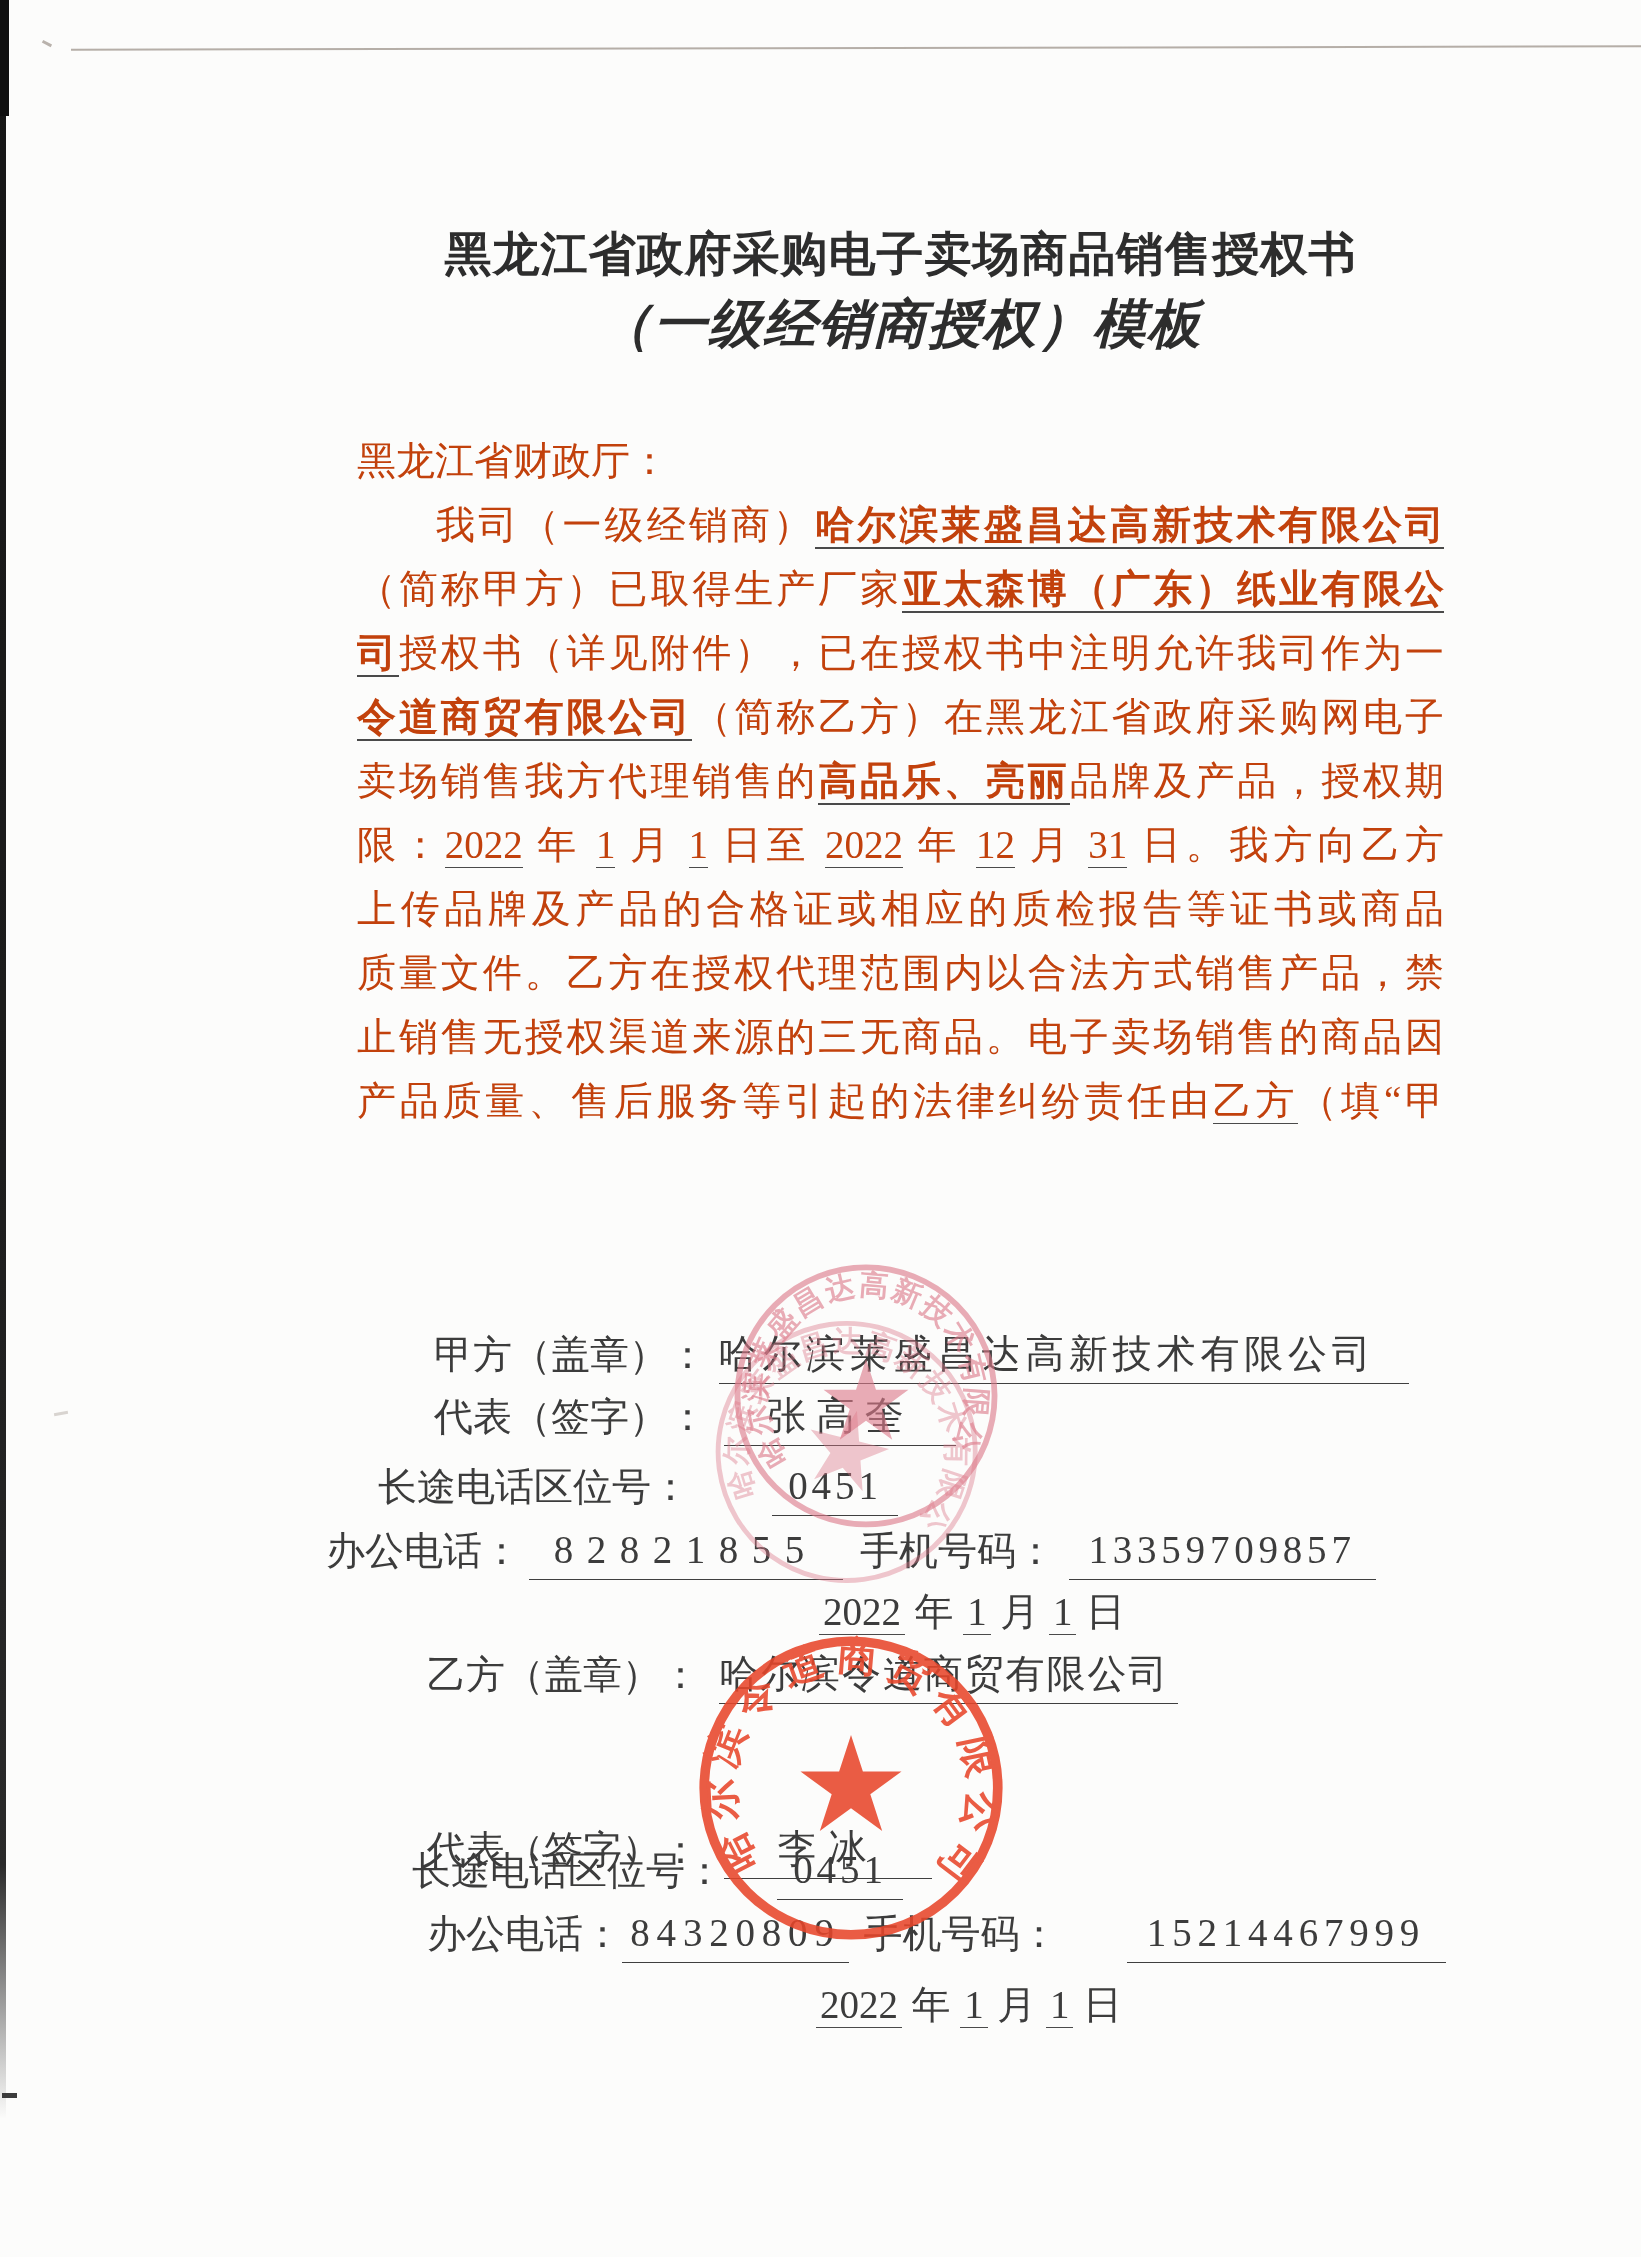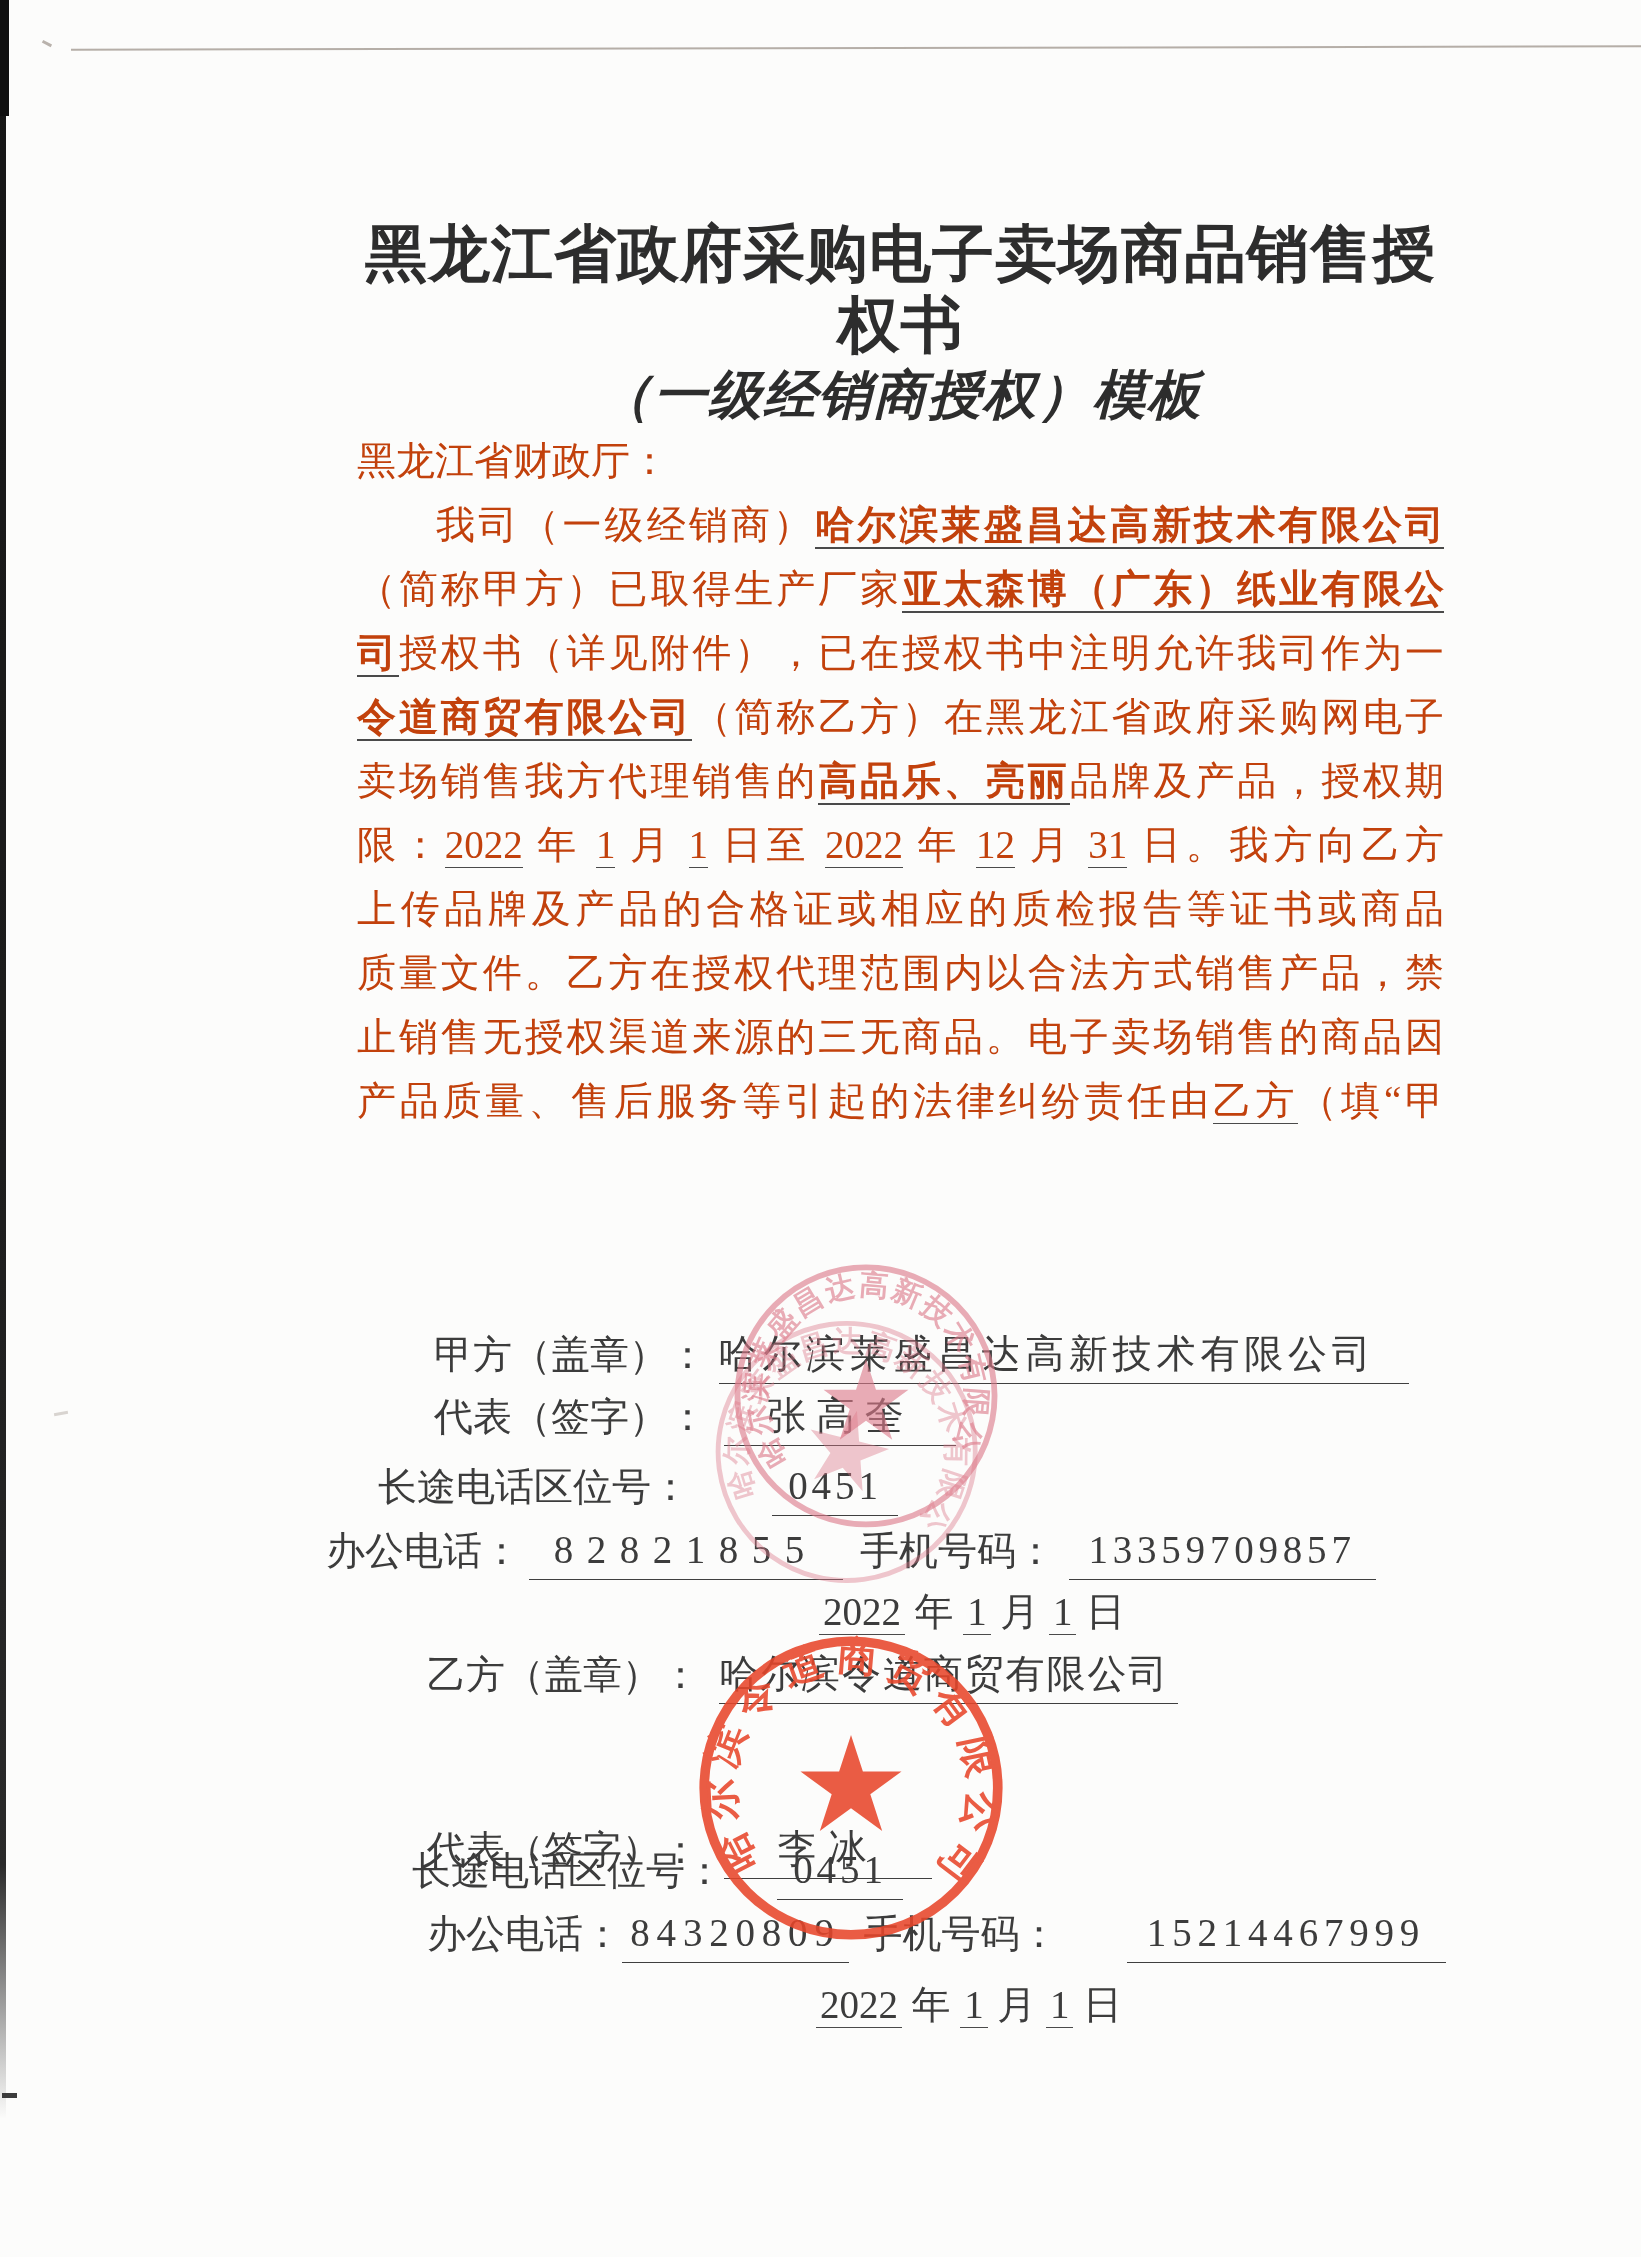--- a/index.html
+++ b/index.html
@@ -29,21 +29,21 @@
   .scan-speck-2{position:absolute;left:54px;top:1412px;width:13.5px;height:2.9px;background:#d8d4d0;transform:rotate(-10deg);}
   .scan-speck-3{position:absolute;left:1.9px;top:2093px;width:15.4px;height:4.8px;background:#3c3c3c;}
 
   
   .title{
     position:absolute;left:357px;top:218px;width:1087px;
     text-align:center;
     font-family:"Liberation Sans","DejaVu Sans",sans-serif;
     font-weight:700;color:#2d2d2d;
   }
-  .title-line1{font-size:62px;line-height:71px;letter-spacing:1px;}
+  .title-line1{font-size:47px;line-height:71px;letter-spacing:1px;}
   .title-line2{font-size:53px;line-height:70px;letter-spacing:1.9px;font-style:italic;}
 
   
   .doc-body{
     position:absolute;left:357px;top:429px;width:1087px;
     font-size:39px;line-height:64px;color:#c2410c;
   }
   .body-line{height:64px;white-space:nowrap;}
   .body-line.justify{text-align:justify;text-align-last:justify;}
   .body-line.indent{text-indent:79px;}

